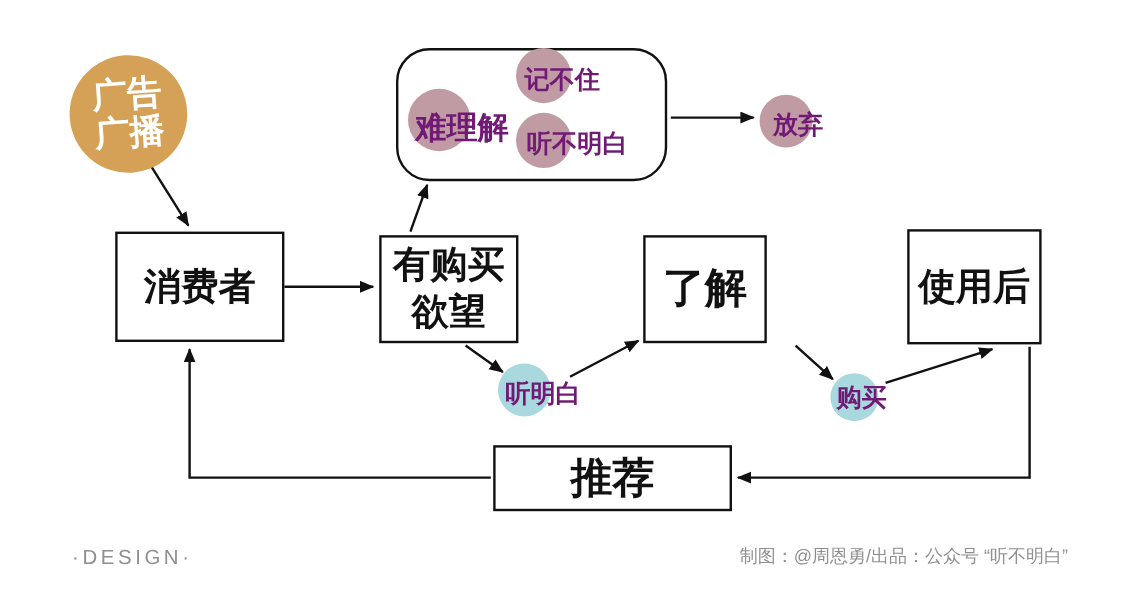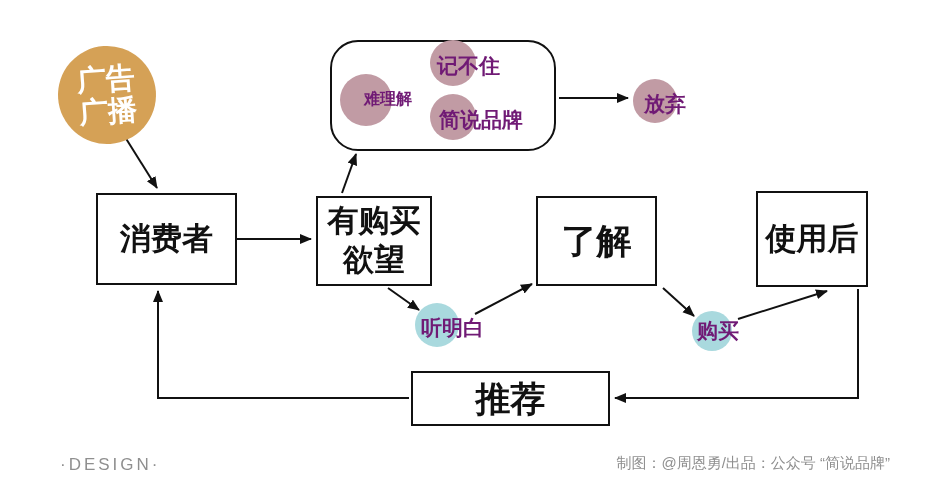--- a/index.html
+++ b/index.html
@@ -152,39 +152,39 @@
 
   <div class="box" style="left:316px; top:196px; width:116px; height:90px;">
     <div class="box-line">有购买</div>
     <div class="box-line">欲望</div>
   </div>
 
   <div class="bubble"></div>
 
   <div class="chip" style="left:340px; top:74px;">
     <span class="dot problem" style="width:52px; height:52px;"></span>
-    <span class="chip-label" style="left:24px; top:15px; font-size:16px;">难理解</span>
+    <span class="chip-label" style="left:6px; top:15px; font-size:26px;">难理解</span>
   </div>
 
   <div class="chip" style="left:430px; top:40px;">
     <span class="dot problem" style="width:46px; height:46px;"></span>
     <span class="chip-label" style="left:7px; top:12px;">记不住</span>
   </div>
 
   <div class="chip" style="left:430px; top:94px;">
     <span class="dot problem" style="width:46px; height:46px;"></span>
-    <span class="chip-label" style="left:9px; top:12px;">简说品牌</span>
+    <span class="chip-label" style="left:9px; top:12px;">听不明白</span>
   </div>
 
   <div class="chip" style="left:633px; top:79px;">
     <span class="dot problem" style="width:44px; height:44px;"></span>
     <span class="chip-label" style="left:11px; top:11px;">放弃</span>
   </div>
 
-  <div class="box big-text" style="left:536px; top:196px; width:121px; height:90px;">
+  <div class="box big-text" style="left:536px; top:196px; width:103px; height:90px;">
     <div class="box-line">了解</div>
   </div>
 
   <div class="box" style="left:756px; top:191px; width:112px; height:96px;">
     <div class="box-line">使用后</div>
   </div>
 
   <div class="chip" style="left:415px; top:303px;">
     <span class="dot action" style="width:44px; height:44px;"></span>
     <span class="chip-label" style="left:6px; top:11px;">听明白</span>
@@ -193,15 +193,15 @@
   <div class="chip" style="left:692px; top:311px;">
     <span class="dot action" style="width:40px; height:40px;"></span>
     <span class="chip-label" style="left:5px; top:6px;">购买</span>
   </div>
 
   <div class="box big-text" style="left:411px; top:371px; width:199px; height:55px;text-align:center;">
     <div class="box-line">推荐</div>
   </div>
 
   <div class="footer-design">·DESIGN·</div>
-  <div class="footer-credit">制图：@周恩勇/出品：公众号 “简说品牌”</div>
+  <div class="footer-credit">制图：@周恩勇/出品：公众号 “听不明白”</div>
 
 </div>
 
 </body></html>

